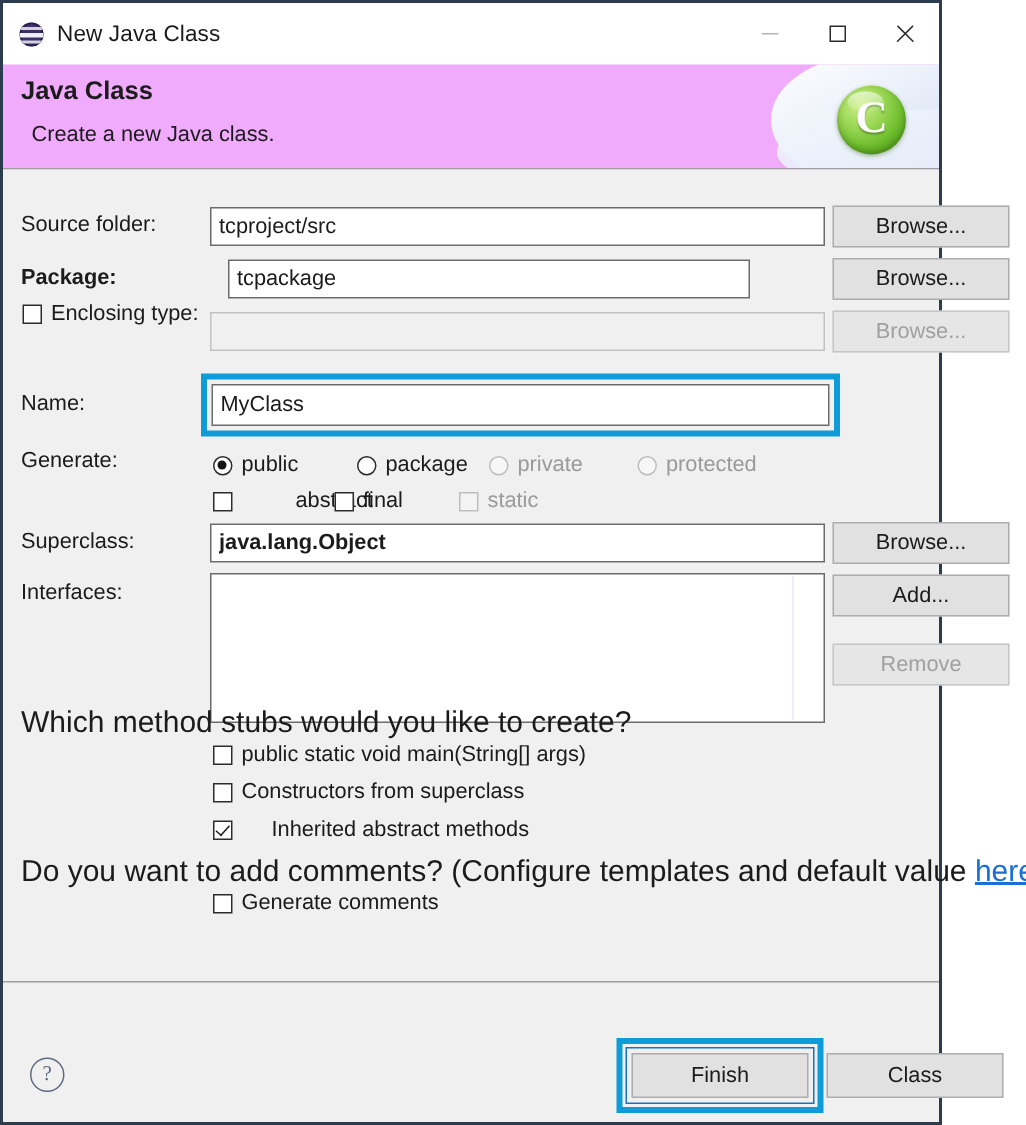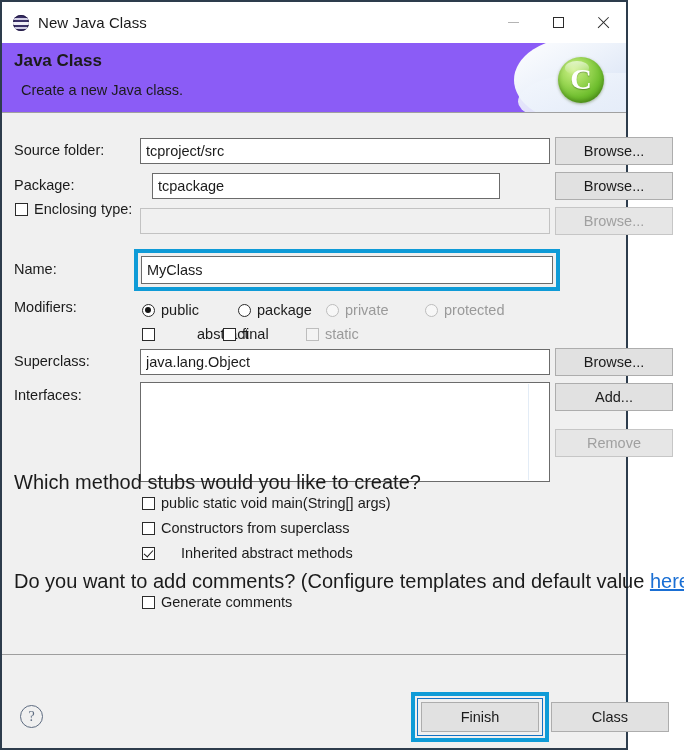--- a/index.html
+++ b/index.html
@@ -44,21 +44,21 @@
   .max-glyph{width:11px;height:11px;border:1.4px solid #2b2b2b;box-sizing:border-box;display:block;}
   .close-glyph{position:relative;width:13px;height:13px;display:block;}
   .close-glyph:before,.close-glyph:after{
     content:"";position:absolute;left:-1px;top:6px;width:15px;height:1.4px;background:#2b2b2b;
   }
   .close-glyph:before{transform:rotate(45deg);}
   .close-glyph:after{transform:rotate(-45deg);}
 
   
   .header{
-    flex:0 0 69px;height:69px;background:#8b5cf6;position:relative;
+    flex:0 0 69px;height:69px;background:#f0abfc;position:relative;
     border-bottom:1px solid #a0a0a0;overflow:hidden;
   }
   .hdr-title{
     position:absolute;left:12px;top:8px;font-size:17px;font-weight:bold;color:#1b1b1b;
   }
   .hdr-sub{
     position:absolute;left:19px;top:39px;font-size:14.5px;color:#1b1b1b;
   }
   .hdr-art{
     position:absolute;right:0;top:0;width:120px;height:69px;
@@ -197,36 +197,36 @@
       <span>C</span>
     </div>
   </div>
 
   <div class="body">
 
     <div class="lbl" style="left:12px;top:29px;">Source folder:</div>
     <input class="tf" style="left: 138px; top: 25px; width: 410px;" value="tcproject/src">
     <button class="btn" style="left:553px;top:24px;width:118px;">Browse...</button>
 
-    <div class="lbl" style="left:12px;top:64px;">Package:</div>
+    <div class="lbl" style="left:12px;top:64px;font-weight:bold;">Package:</div>
     <input class="tf" style="left: 150px; top: 60px; width: 348px;" value="tcpackage">
     <button class="btn" style="left:553px;top:59px;width:118px;">Browse...</button>
 
     <div class="cbrow" style="left:13px;top:88px;">
       <span class="cb"></span>
       <span class="t">Enclosing type:</span>
     </div>
     <input class="tf dis" style="left: 138px; top: 95px; width: 410px;" disabled="" value="">
     <button class="btn dis" style="left:553px;top:94px;width:118px;">Browse...</button>
 
     <div class="lbl" style="left:12px;top:148px;">Name:</div>
     <input class="tf" style="left: 139px; top: 143px; width: 412px; height: 28px; line-height: 26px;" value="MyClass">
     <div class="annot" style="left:132px;top:136px;width:426px;height:42px;"></div>
 
-    <div class="lbl" style="left:12px;top:186px;">Modifiers:</div>
+    <div class="lbl" style="left:12px;top:186px;">Generate:</div>
 
     <div class="cbrow" style="left:140px;top:189px;">
       <span class="rd on"></span>
       <span class="t">public</span>
     </div>
     <div class="cbrow" style="left:236px;top:189px;">
       <span class="rd"></span>
       <span class="t">package</span>
     </div>
     <div class="cbrow" style="left:324px;top:189px;">
@@ -245,21 +245,21 @@
     <div class="cbrow" style="left:221px;top:213px;">
       <span class="cb"></span>
       <span class="t">final</span>
     </div>
     <div class="cbrow" style="left:304px;top:213px;">
       <span class="cb dis"></span>
       <span class="t dis">static</span>
     </div>
 
     <div class="lbl" style="left:12px;top:240px;">Superclass:</div>
-    <input class="tf" style="left: 138px; top: 236px; width: 410px;" value="java.lang.Object">
+    <input class="tf" style="left: 138px; top: 236px; width: 410px; font-weight: bold;" value="java.lang.Object">
     <button class="btn" style="left:553px;top:235px;width:118px;">Browse...</button>
 
     <div class="lbl" style="left:12px;top:274px;">Interfaces:</div>
     <div class="listbox" style="left:138px;top:269px;width:410px;height:100px;">
       <div class="sbtrack"></div>
     </div>
     <button class="btn" style="left:553px;top:270px;width:118px;">Add...</button>
     <button class="btn dis" style="left:553px;top:316px;width:118px;">Remove</button>
 
     <div class="qtext" style="left:12px;top:358px;">Which method stubs would you like to create?</div>

